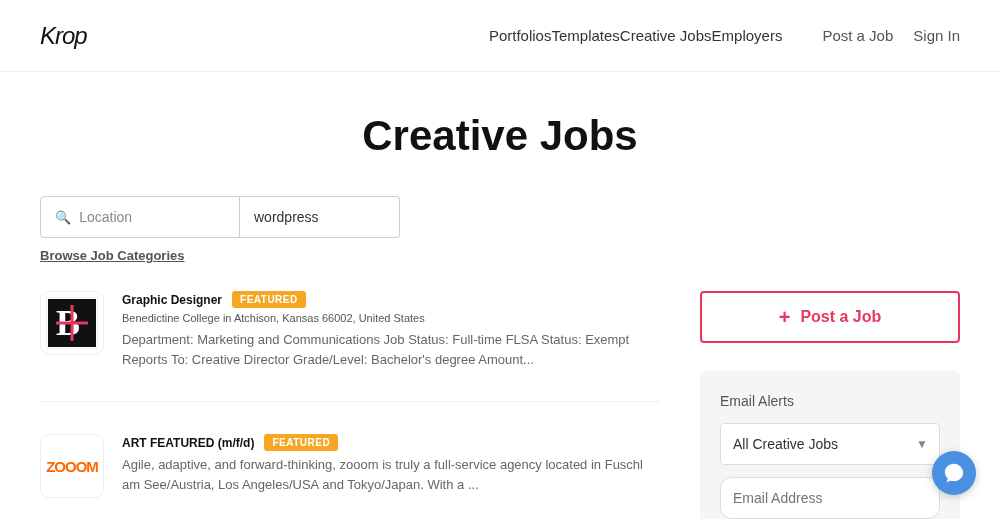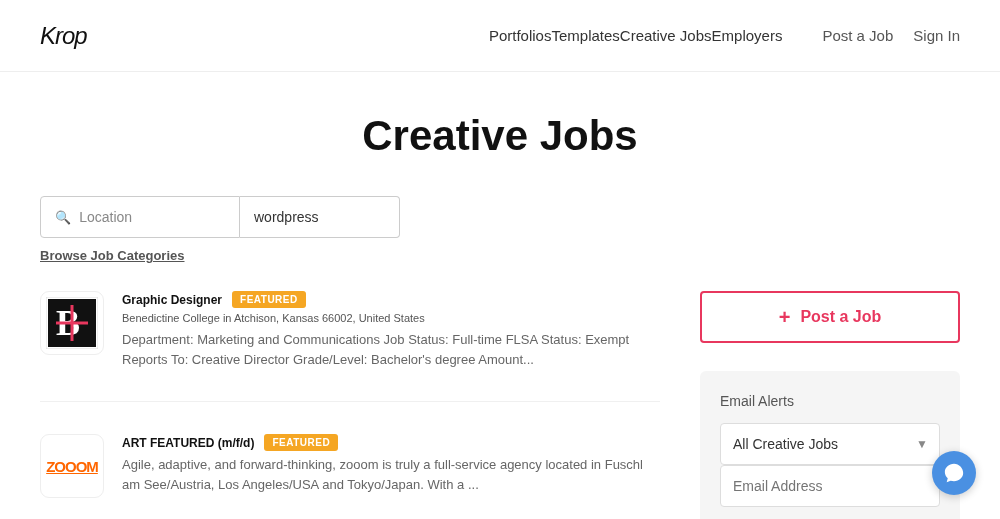--- a/index.html
+++ b/index.html
@@ -144,20 +144,21 @@
       border-radius: 6px;
       padding: 22px 20px 24px;
     }
     .email-alerts-title {
       font-size: 14px;
       color: #555;
       margin-bottom: 14px;
     }
     .select-wrapper {
       position: relative;
+      margin-bottom: 12px;
     }
     .alerts-select {
       width: 100%;
       height: 42px;
       border: 1px solid #ddd;
       border-radius: 4px;
       background: #fff;
       padding: 0 12px;
       font-size: 14px;
       color: #333;
@@ -171,21 +172,21 @@
       top: 50%;
       transform: translateY(-50%);
       pointer-events: none;
       color: #888;
       font-size: 12px;
     }
     .email-input {
       width: 100%;
       height: 42px;
       border: 1px solid #ddd;
-      border-radius: 4px;
+      border-radius: 12px;
       background: #fff;
       padding: 12px 12px;
       font-size: 14px;
       color: #999;
       outline: none;
       margin-bottom: 12px;
     }
 
     
     .job-card {
@@ -200,21 +201,20 @@
       height: 64px;
       flex-shrink: 0;
       display: flex;
       align-items: center;
       justify-content: center;
       font-size: 13px;
       font-weight: 900;
       border: 1px solid #eee;
       border-radius: 9px;
       overflow: hidden;
-      text-decoration: underline;
     }
     .job-logo-benedict {
       background: #fff;
     }
     .job-logo-zooom {
       background: #fff;
       color: #ff6600;
       font-size: 15px;
       letter-spacing: -1px;
     }

